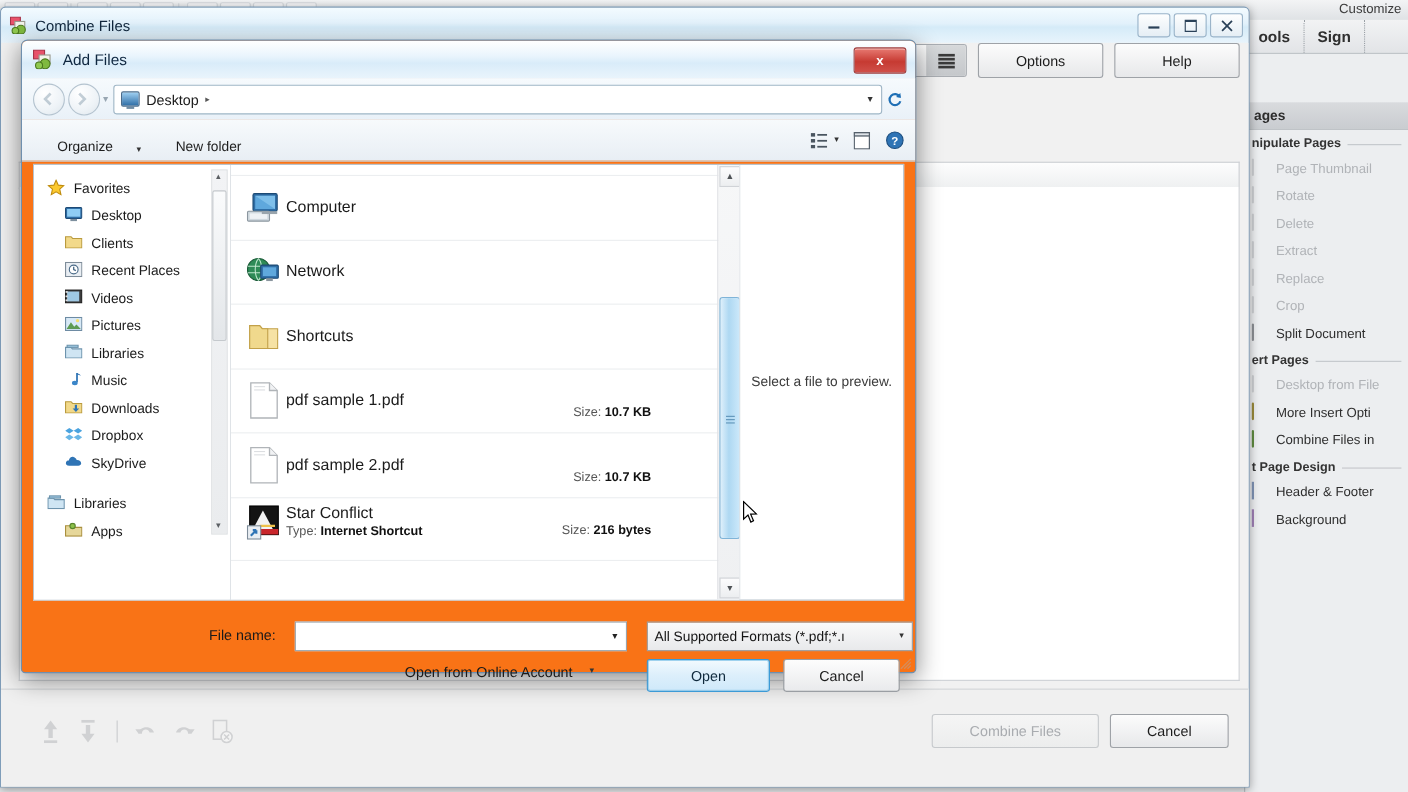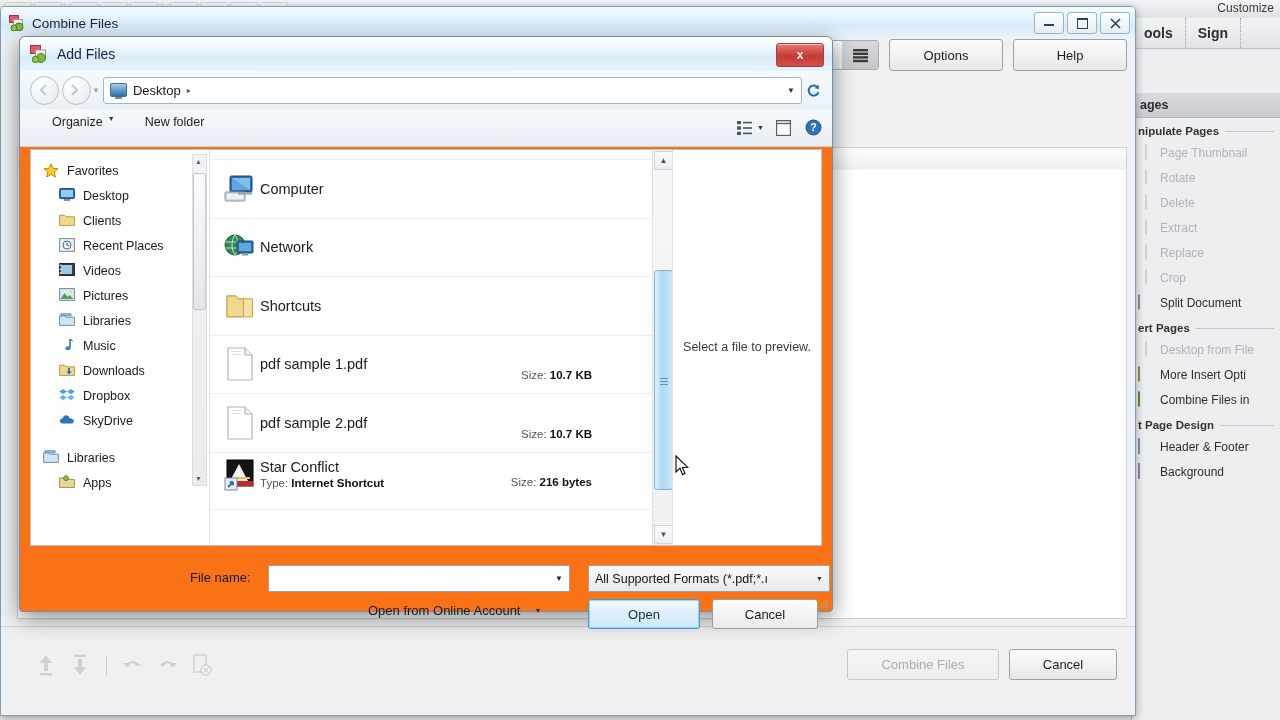--- a/index.html
+++ b/index.html
@@ -45,21 +45,21 @@
   }
   .panel-group{
     display:flex;align-items:center;padding:7px 6px 3px 6px;
     font-weight:bold;font-size:11.5px;color:#333;
   }
   .panel-group .rule{flex:1;height:1px;background:#c3c6ca;margin-left:6px;}
   .panel-item{
     display:flex;align-items:center;height:25px;padding-left:6px;gap:7px;
     font-size:12px;color:#2e2e2e;white-space:nowrap;
   }
-  .panel-item.disabled{color:#b0b3b7;text-align:center;}
+  .panel-item.disabled{color:#b0b3b7;}
   .pi-icon{width:15px;height:16px;flex:0 0 15px;position:relative;}
   .pi-page{
     width:12px;height:15px;border:1px solid #8d9095;background:#fff;border-radius:1px;
   }
   .panel-item.disabled .pi-page{border-color:#cfd1d4;background:#fafafa;}
   .pi-sq{width:13px;height:13px;border:1px solid #7f93b5;background:linear-gradient(#fff,#e9eff7);}
   .pi-purple{width:13px;height:13px;border:1px solid #9f7fb5;background:linear-gradient(#f2e6f7,#dcc3ea);}
   .pi-green{width:14px;height:14px;border:1px solid #5f8a3f;background:linear-gradient(#e4f1cf,#b6d98a);border-radius:2px;}
   .pi-yellow{width:13px;height:14px;border:1px solid #9a8a3a;background:linear-gradient(#fdf3c0,#efdd83);border-radius:1px;}
   
@@ -168,21 +168,21 @@
   }
   #af-search-input{
     border:none;outline:none;width:185px;font-size:12.5px;color:#8d8d8d;
     font-style:italic;font-family:"Liberation Sans",sans-serif;background:transparent;
   }
   #af-toolbar{
     position:absolute;left:0;top:72px;width:100%;height:37px;
     background:linear-gradient(#f7fafc,#e8eef4);border-bottom:1px solid #c9d4dd;
     display:flex;align-items:center;
   }
-  .tb-item{font-size:12.5px;color:#1e1e1e;display:flex;align-items:flex-start;gap:5px;padding:0 10px;height:25px;}
+  .tb-item{font-size:12.5px;color:#1e1e1e;display:flex;align-items:flex-end;gap:20px;padding:0 10px;height:25px;}
   .caret{font-size:7px;color:#333;}
   #af-toolbar-right{position:absolute;right:8px;display:flex;align-items:center;gap:8px;}
   #af-main{
     position:absolute;left:10px;top:112px;right:10px;height:395px;
     background:#fff;border:1px solid #b7c3cd;display:flex;
   }
   
   #af-navpane{width:178px;height:100%;position:relative;background:#fff;overflow:hidden;}
   #af-navlist{position:absolute;left:0;top:8px;width:166px;}
   .nav-row{display:flex;align-items:center;height:25px;padding-left:12px;gap:7px;font-size:12.5px;color:#1b1b1b;}

